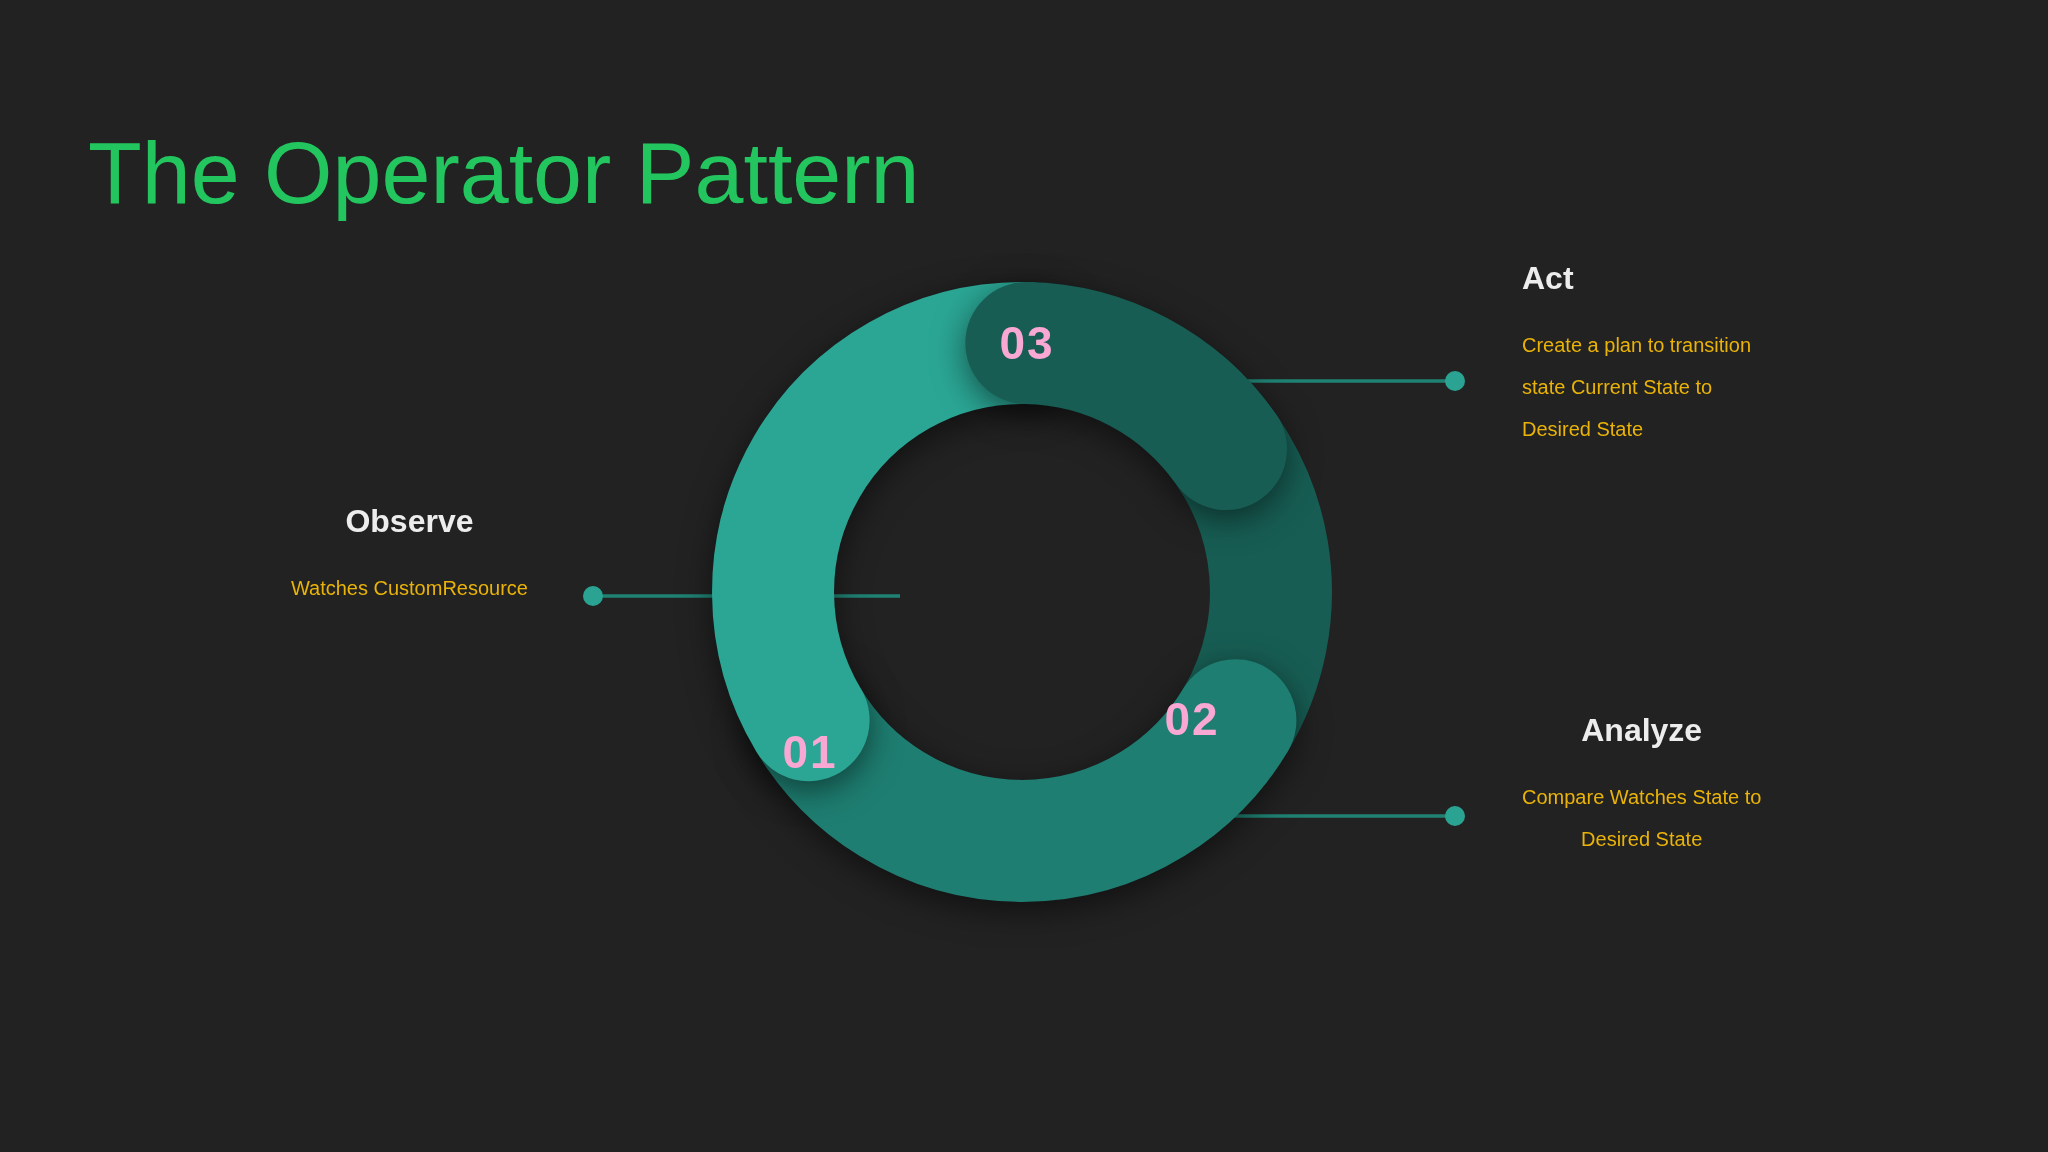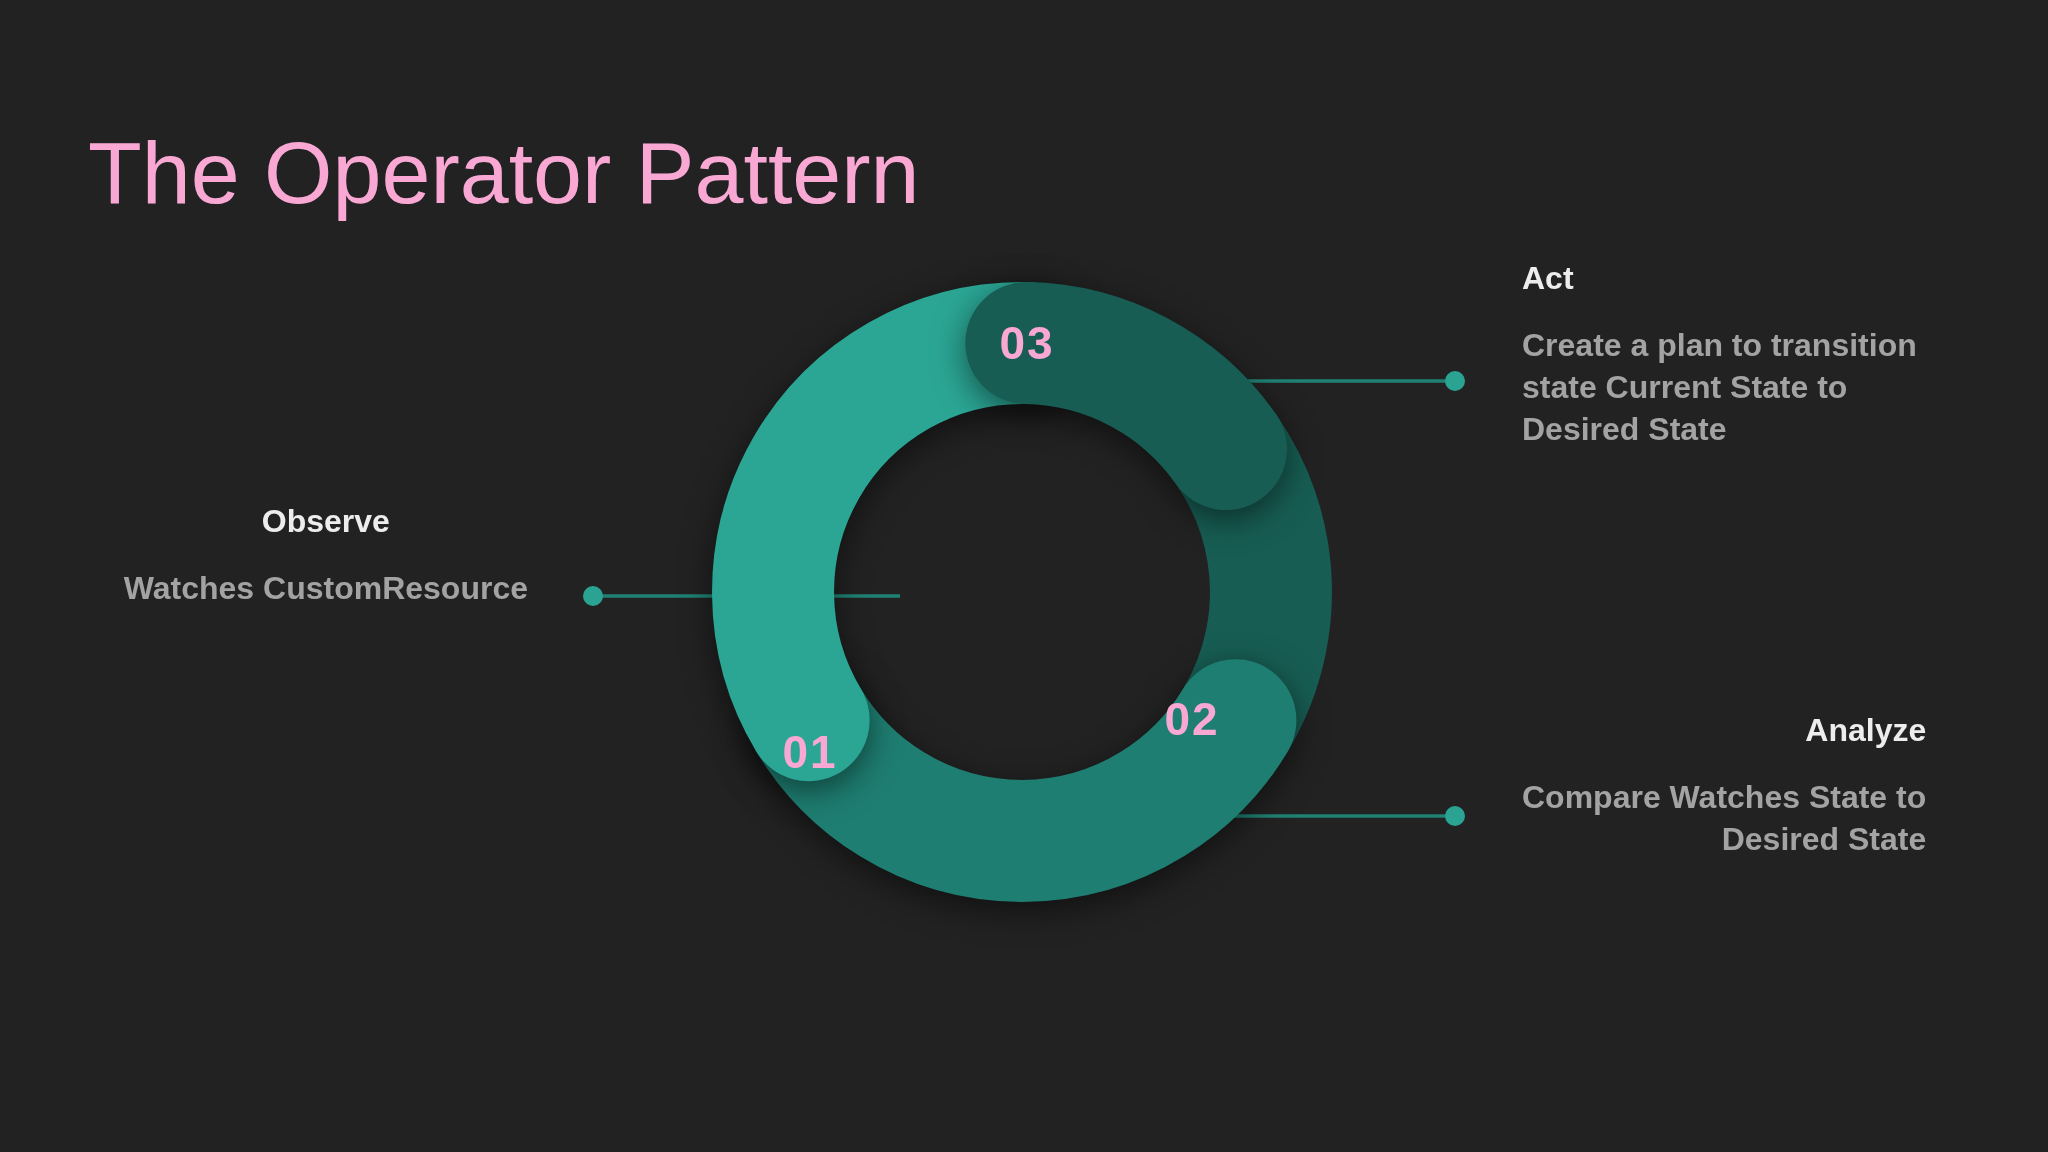--- a/index.html
+++ b/index.html
@@ -11,21 +11,21 @@
     overflow: hidden;
     font-family: "Liberation Sans", sans-serif;
   }
   .title {
     position: absolute;
     left: 88px;
     top: 122px;
     font-size: 88px;
     font-weight: 300;
     letter-spacing: 0px;
-    color: #f9a8d4;
+    color: #22c55e;
     white-space: nowrap;
   }
   .diagram-svg {
     position: absolute;
     left: 0; top: 0;
     width: 2048px;
     height: 1152px;
   }
   .cap-shadow { filter: drop-shadow(0px 9px 16px rgba(0,0,0,0.50)); }
   .num {
@@ -39,28 +39,28 @@
   }
   .step-block { position: absolute; }
   .step-block h2 {
     margin: 0 0 30px 0;
     font-size: 32px;
     font-weight: 700;
     color: #EDEDED;
     line-height: 1.0;
   }
   .step-block .desc {
-    font-size: 32px;
+    font-size: 20px;
     line-height: 42px;
-    font-weight: 700;
-    color: #a3a3a3;
+    font-weight: 400;
+    color: #eab308;
   }
   .block-observe { right: 1520px; top: 505px; text-align: center; }
   .block-act     { left: 1522px; top: 262px; text-align: left; }
-  .block-analyze { left: 1522px; top: 714px; text-align: right; }
+  .block-analyze { left: 1522px; top: 714px; text-align: center; }
 </style>
 </head>
 <body>
 
 <div class="slide">
 
   <div class="title">The Operator Pattern</div>
 
   <svg class="diagram-svg" viewBox="0 0 2048 1152" xmlns="http://www.w3.org/2000/svg">
 

